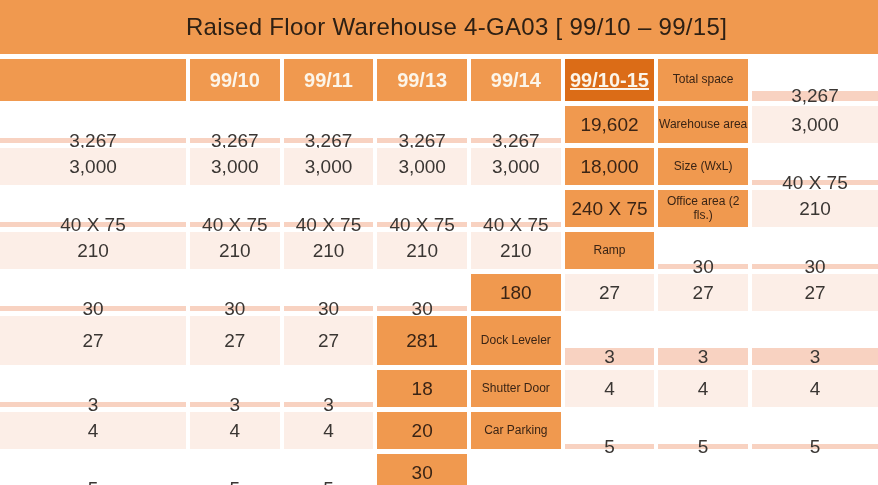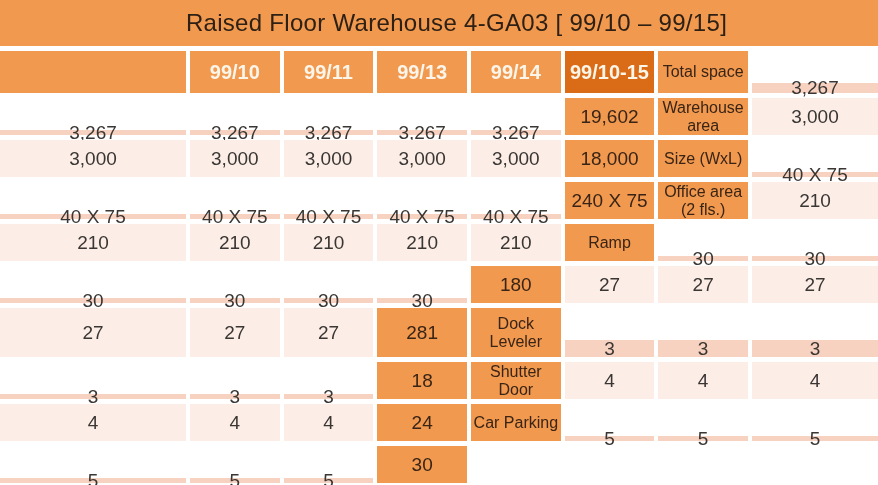--- a/index.html
+++ b/index.html
@@ -5,21 +5,21 @@
   * { margin: 0; padding: 0; box-sizing: border-box; }
   html, body { background: #ffffff; }
   body {
     width: 878px; height: 485px;
     font-family: "Liberation Sans", sans-serif;
     overflow: hidden;
   }
   .page { width: 878px; height: 485px; background: #ffffff; }
 
   .title-bar {
-    height: 46px; width: 878px;
+    height: 54px; width: 878px;
     background: var(--orange);
     display: flex; align-items: center; justify-content: center;
     margin-bottom: 5px;
     padding-left: 35px;
   }
   .title-bar span {
     color: var(--title-text);
     font-size: 24px;
     letter-spacing: 0.3px;
   }
@@ -38,25 +38,25 @@
     text-align: center;
     font-size: 19px;
     line-height: 1.12;
   }
   .head {
     background: var(--orange);
     color: var(--header-text);
     font-weight: 700;
     font-size: 20px;
   }
-  .head-total { background: var(--orange-dark); }
+  .head-total { background: var(--orange-dark); text-decoration: underline; }
   .label {
     background: var(--orange);
     color: var(--label-text);
-    font-size: 16px;
+    font-size: 12px;
     padding: 0 0;
   }
   .data { color: var(--cell-text); }
   .shade-a { background: var(--row-pink); margin-top: 32px; }
   .shade-b { background: var(--row-light); }
   .total {
     background: var(--orange);
     color: var(--label-text);
   }
 </style>
@@ -130,21 +130,21 @@
       <div class="cell data shade-a">3</div>
       <div class="cell data shade-a">3</div>
       <div class="cell total">18</div>
       <div class="cell label">Shutter Door</div>
       <div class="cell data shade-b">4</div>
       <div class="cell data shade-b">4</div>
       <div class="cell data shade-b">4</div>
       <div class="cell data shade-b">4</div>
       <div class="cell data shade-b">4</div>
       <div class="cell data shade-b">4</div>
-      <div class="cell total">24</div>
+      <div class="cell total">20</div>
       <div class="cell label">Car Parking</div>
       <div class="cell data shade-a">5</div>
       <div class="cell data shade-a">5</div>
       <div class="cell data shade-a">5</div>
       <div class="cell data shade-a">5</div>
       <div class="cell data shade-a">5</div>
       <div class="cell data shade-a">5</div>
       <div class="cell total">30</div>
     </div>
 

